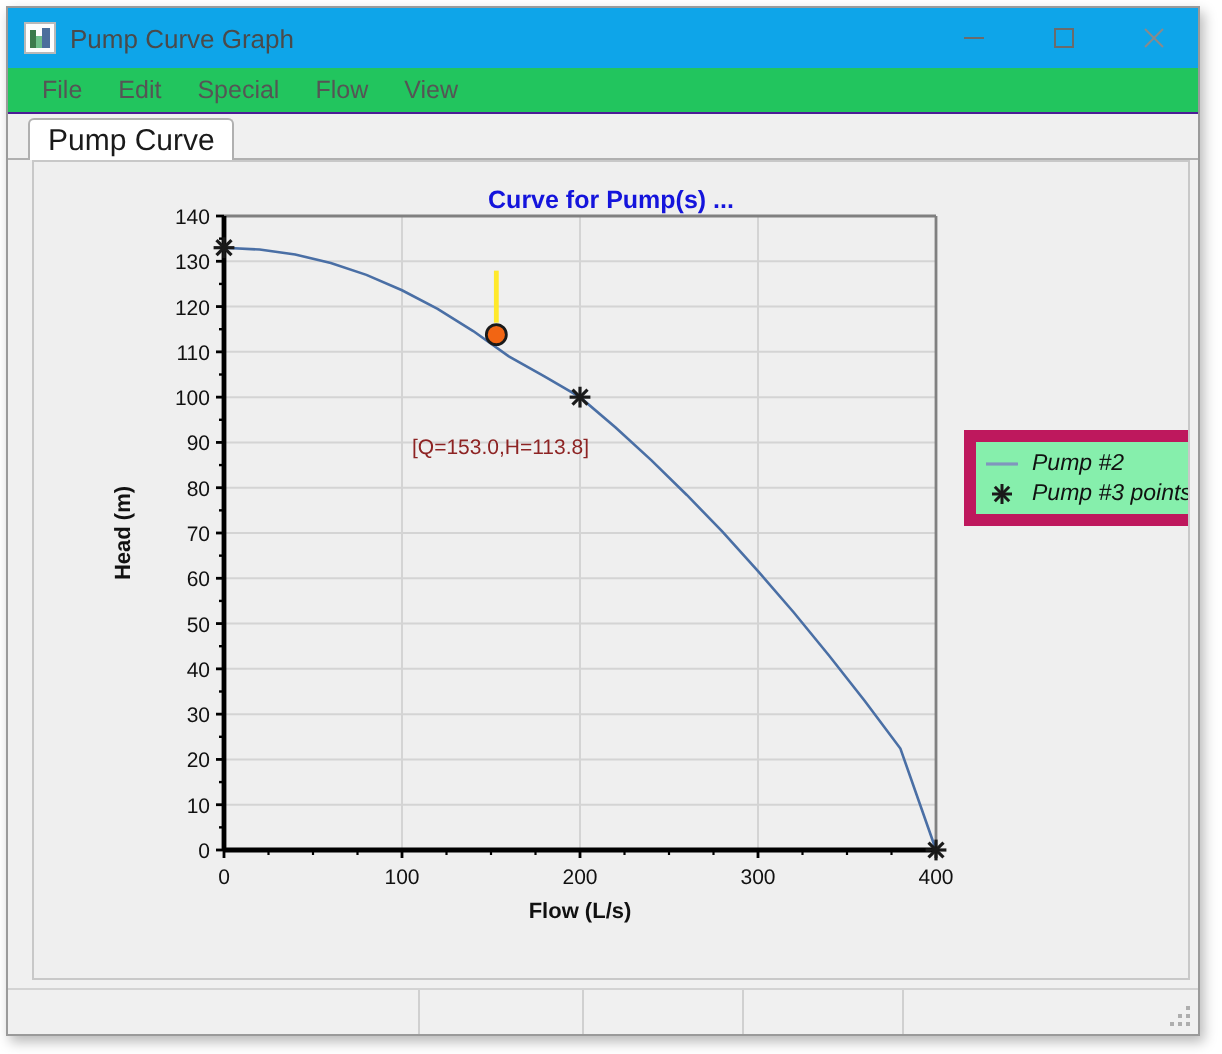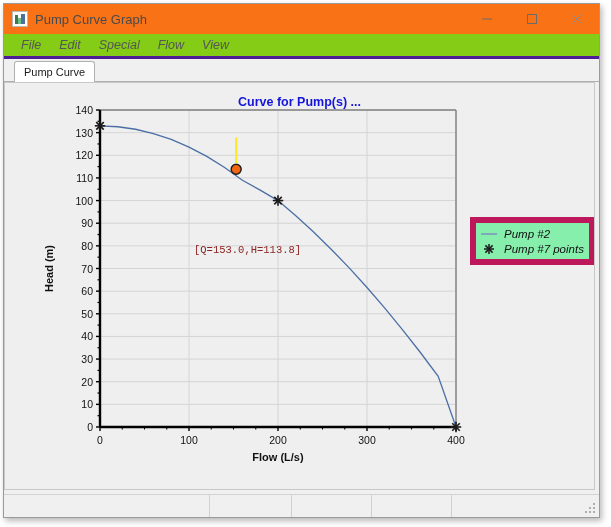--- a/index.html
+++ b/index.html
@@ -25,21 +25,21 @@
     border: 1px solid #9a9a9a;
     box-shadow: 2px 3px 6px rgba(0,0,0,0.28);
     box-sizing: border-box;
     display: flex;
     flex-direction: column;
   }
 
   
   .titlebar {
     height: 30px;
-    background: #f97316;
+    background: #0ea5e9;
     display: flex;
     align-items: center;
     flex: none;
     position: relative;
   }
   .app-icon {
     width: 16px;
     height: 16px;
     margin-left: 8px;
     margin-right: 7px;
@@ -73,27 +73,26 @@
     display: flex;
     align-items: center;
     justify-content: center;
     color: #6b6b6b;
   }
   .win-btn svg { display: block; }
 
   
   .menubar {
     height: 22px;
-    background: #84cc16;
+    background: #22c55e;
     display: flex;
     align-items: center;
     padding-left: 8px;
     flex: none;
-    border-bottom: 3px solid #4c1d95;
-    font-style: italic;
+    border-bottom: 1px solid #4c1d95;
   }
   .menu-item {
     font-size: 12.5px;
     color: #555555;
     padding: 2px 9px;
     white-space: nowrap;
   }
 
   
   .tabstrip {
@@ -107,38 +106,38 @@
   .tab {
     position: absolute;
     left: 10px;
     top: 2px;
     height: 21px;
     padding: 0 9px;
     background: #ffffff;
     border: 1px solid #b0b0b0;
     border-bottom: none;
     border-radius: 3px 3px 0 0;
-    font-size: 11px;
+    font-size: 15px;
     color: #1a1a1a;
     display: flex;
     align-items: center;
     box-sizing: border-box;
     z-index: 2;
   }
   .tabline {
     position: absolute;
     left: 0; right: 0; bottom: 0;
     height: 1px;
     background: #b0b0b0;
   }
 
   
   .panel {
     flex: 1 1 auto;
-    margin: 0 4px 0 0;
+    margin: 0 4px 0 12px;
     background: #efefef;
     border: 1px solid #c8c8c8;
     position: relative;
     overflow: hidden;
   }
   .chart-stage {
     position: absolute;
     inset: 0;
     background: #efefef;
   }
@@ -186,22 +185,21 @@
     color: #111111;
   }
 
   
   .annotation {
     position: absolute;
     font-size: 10.5px;
     color: #8d2323;
     white-space: nowrap;
     left: 189px;
-    top: 161px;
-    font-family: Liberation Mono, monospace;
+    top: 137px;
   }
 
   
   .statusbar {
     height: 22px;
     flex: none;
     background: #f0f0f0;
     border-top: 1px solid #d3d3d3;
     display: flex;
     align-items: stretch;
@@ -417,21 +415,21 @@
           <span class="legend-key">
             <svg width="20" height="14">
               <g stroke="#1a1a1a" stroke-width="1.5">
                 <line x1="9" y1="2" x2="9" y2="12"></line>
                 <line x1="4" y1="7" x2="14" y2="7"></line>
                 <line x1="5.4" y1="3.4" x2="12.6" y2="10.6"></line>
                 <line x1="12.6" y1="3.4" x2="5.4" y2="10.6"></line>
               </g>
             </svg>
           </span>
-          <span class="legend-label">Pump #7 points</span>
+          <span class="legend-label">Pump #3 points</span>
         </div>
       </div>
 
     </div>
   </div>
 
   <div class="statusbar">
     <div class="status-cell c0"></div>
     <div class="status-cell c1"></div>
     <div class="status-cell c2"></div>

